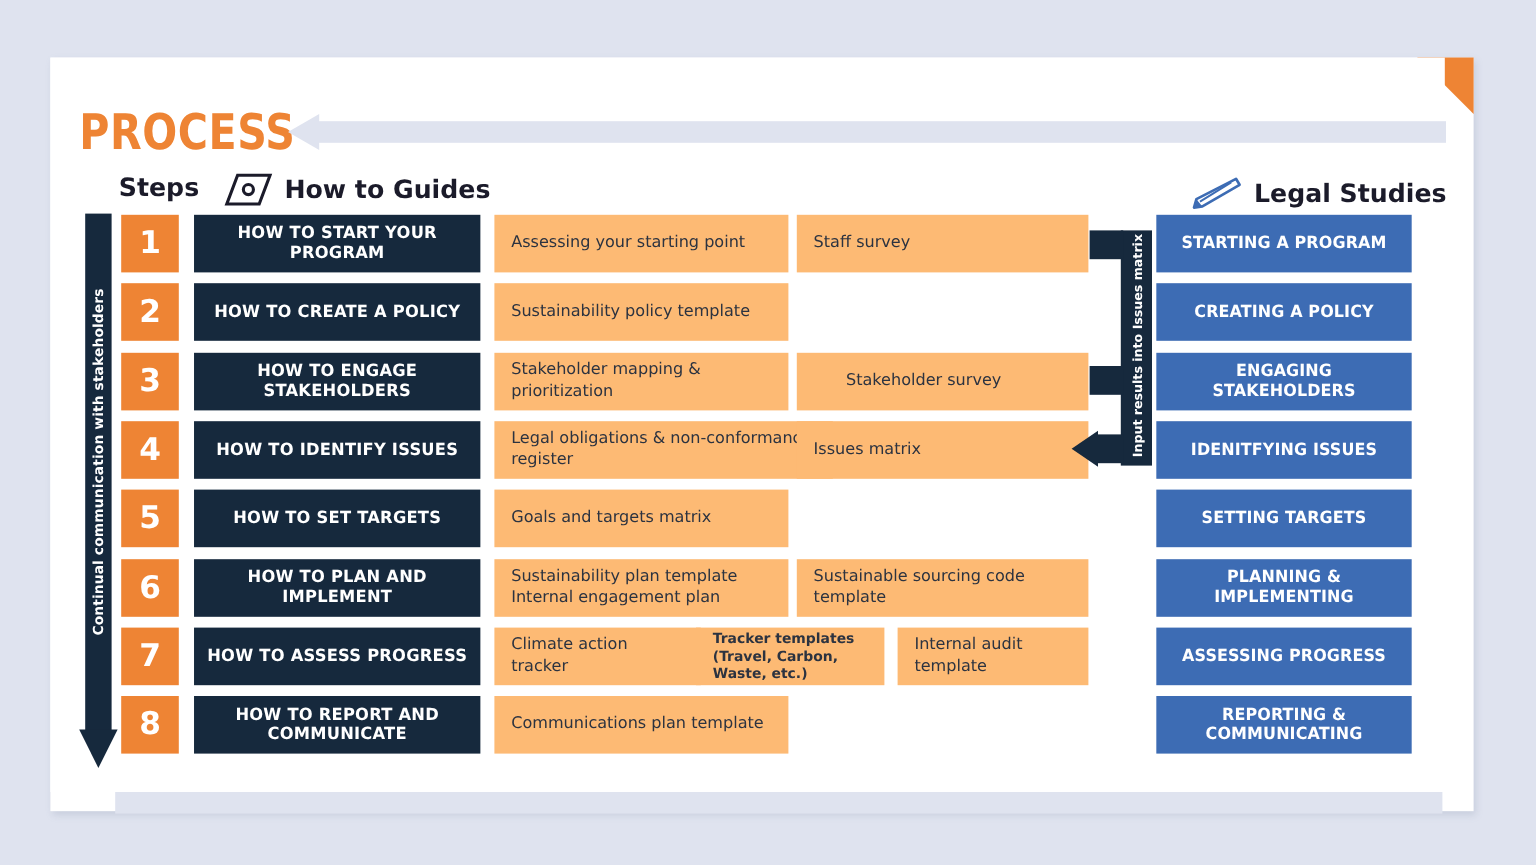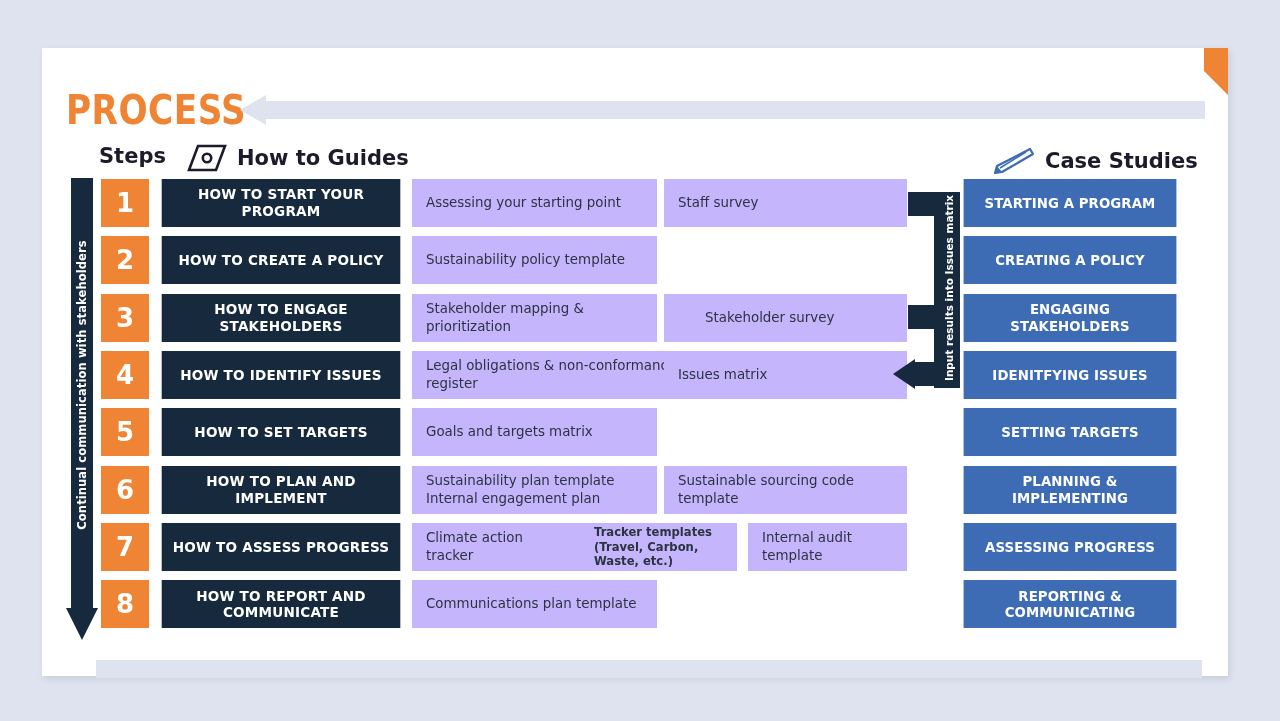--- a/index.html
+++ b/index.html
@@ -180,21 +180,21 @@
     text-align: center;
     display: flex;
     align-items: center;
     justify-content: center;
     padding: 0 6px;
     transform: scaleX(.95);
   }
   .tpl {
     position: absolute;
     height: 48px;
-    background: #c4b5fd;
+    background: #fdba74;
     color: #2C3340;
     font-family: "DejaVu Sans", sans-serif;
     font-size: 13.4px;
     line-height: 1.32;
     display: flex;
     align-items: center;
     padding: 0 14px;
   }
   .tpl.small { font-size: 11.6px; line-height: 1.25; }
 
@@ -278,21 +278,21 @@
 
 
   <div class="col-head ch-cases">
     <span>
       <svg class="icon-pencil" width="46" height="30" viewBox="0 0 46 30">
         <path d="M40 3 L43 8 L12 26 L5 27 L7 20 Z" fill="#FFFFFF" stroke="#3D6CB4" stroke-width="2.2" stroke-linejoin="round"></path>
         <path d="M7 20 L5 27 L12 26 Z" fill="#3D6CB4"></path>
         <line x1="36" y1="6" x2="10" y2="22" stroke="#3D6CB4" stroke-width="1.6"></line>
       </svg>
     </span>
-    <span>Case Studies</span>
+    <span>Legal Studies</span>
   </div>
 
   <div class="left-arrow">
     <div class="left-arrow-label">Continual communication with stakeholders</div>
   </div>
   <div class="left-arrow-head"></div>
 
   <div class="rows" id="rows-root">
       <div class="row" style="top: 179px;">
         <div class="num">1</div>

